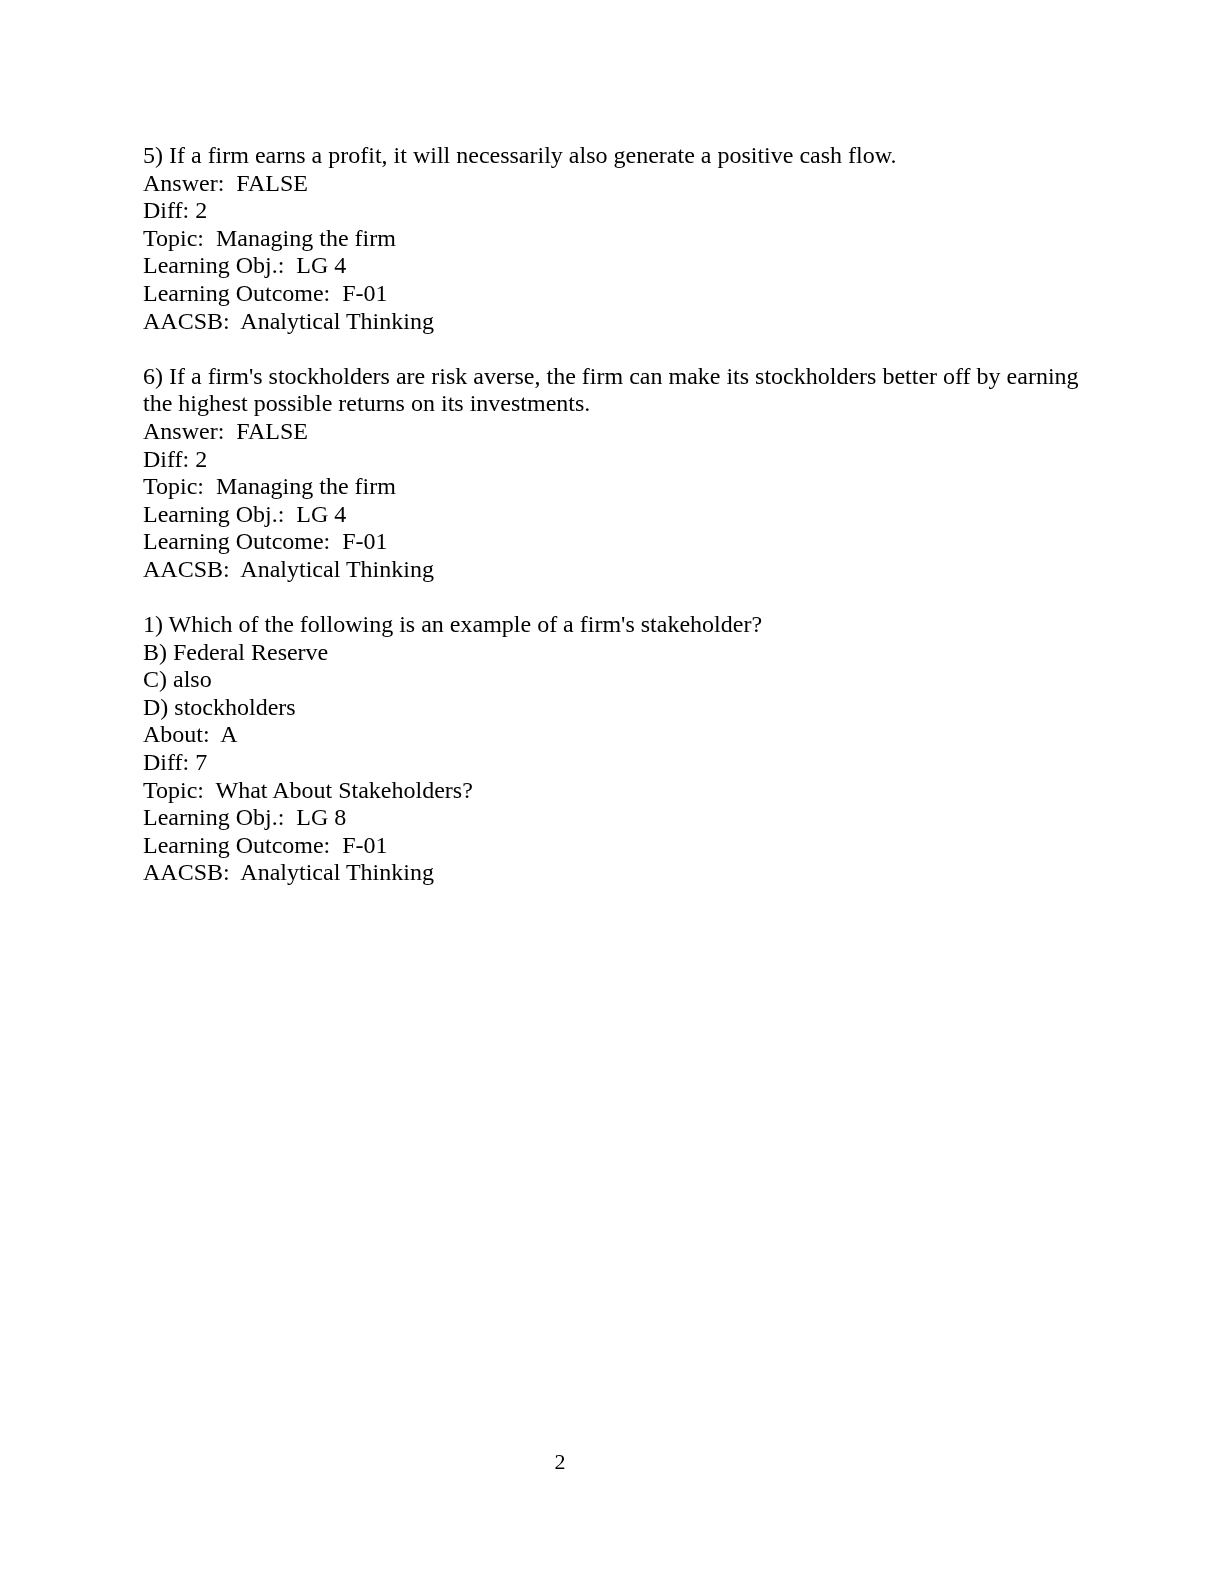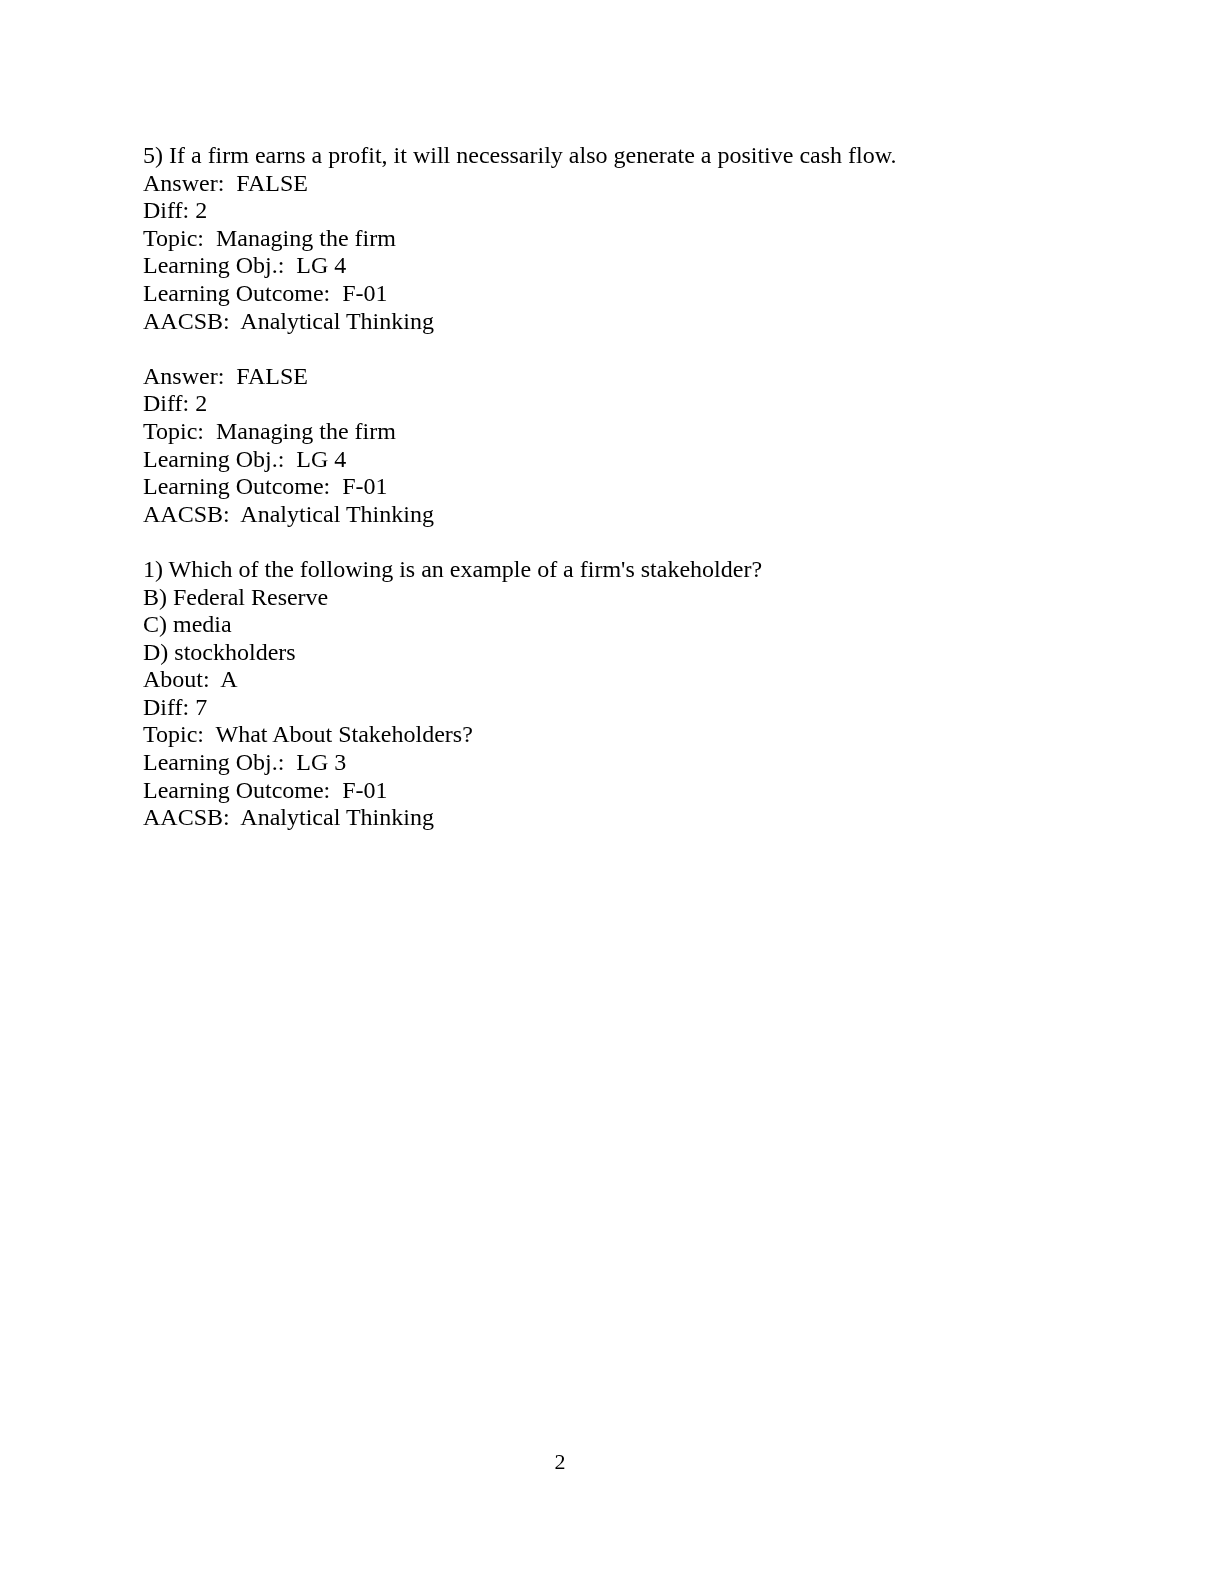--- a/index.html
+++ b/index.html
@@ -61,37 +61,38 @@
       <div class="line">5) If a firm earns a profit, it will necessarily also generate a positive cash flow.</div>
       <div class="line">Answer:  FALSE</div>
       <div class="line">Diff: 2</div>
       <div class="line">Topic:  Managing the firm</div>
       <div class="line">Learning Obj.:  LG 4</div>
       <div class="line">Learning Outcome:  F-01</div>
       <div class="line">AACSB:  Analytical Thinking</div>
     </div>
 
     <div class="question">
+      <div class="line">6) If a firm's stockholders are risk averse, the firm can make its stockholders better off by earning the highest possible returns on its investments.</div>
       <div class="line">Answer:  FALSE</div>
       <div class="line">Diff: 2</div>
       <div class="line">Topic:  Managing the firm</div>
       <div class="line">Learning Obj.:  LG 4</div>
       <div class="line">Learning Outcome:  F-01</div>
       <div class="line">AACSB:  Analytical Thinking</div>
     </div>
 
     <div class="question">
       <div class="line">1) Which of the following is an example of a firm's stakeholder?</div>
       <div class="line">B) Federal Reserve</div>
-      <div class="line">C) media</div>
+      <div class="line">C) also</div>
       <div class="line">D) stockholders</div>
       <div class="line">About:  A</div>
       <div class="line">Diff: 7</div>
       <div class="line">Topic:  What About Stakeholders?</div>
-      <div class="line">Learning Obj.:  LG 3</div>
+      <div class="line">Learning Obj.:  LG 8</div>
       <div class="line">Learning Outcome:  F-01</div>
       <div class="line">AACSB:  Analytical Thinking</div>
     </div>
 
   </div>
 
   <div class="footer">2</div>
 
 </div>
 

